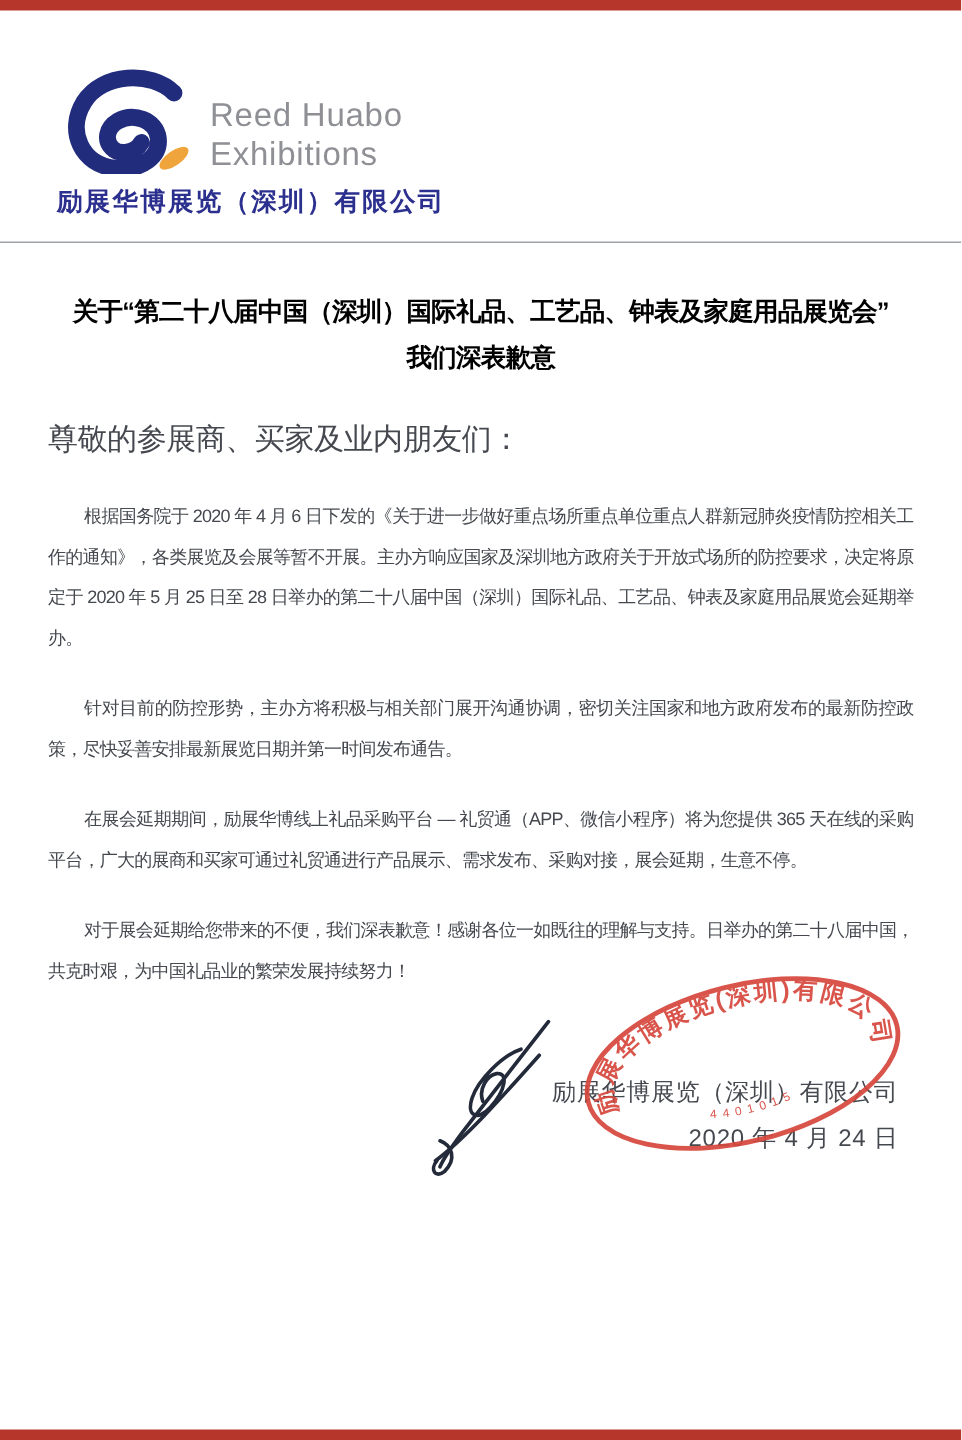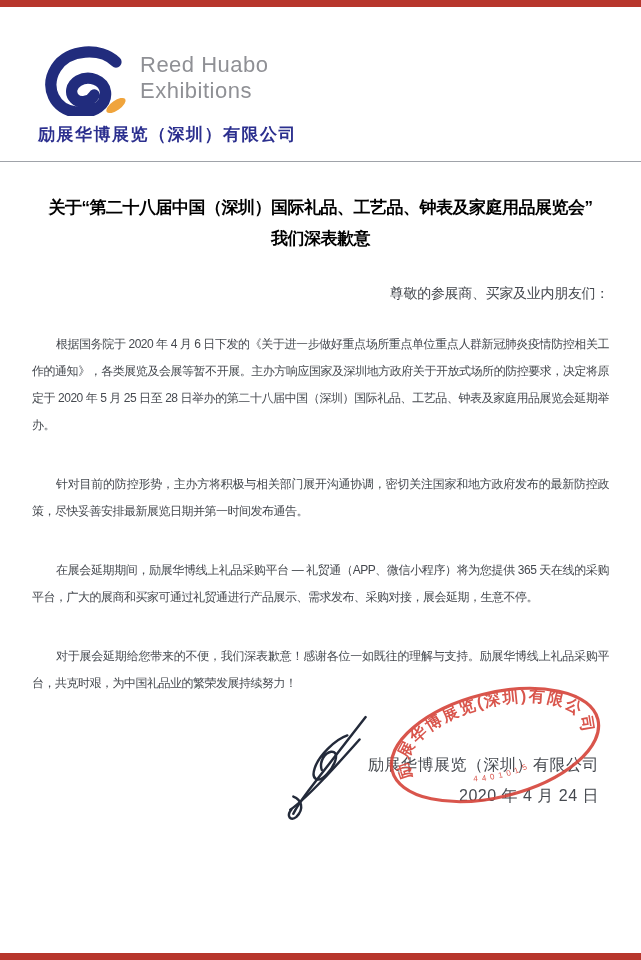--- a/index.html
+++ b/index.html
@@ -6,33 +6,33 @@
   .page{
     position:relative;width:641px;height:960px;background:#ffffff;overflow:hidden;
     font-family:"Liberation Sans","DejaVu Sans",sans-serif;color:#45494f;
   }
   .red-bar{position:absolute;left:0;width:641px;height:7px;background:#b7362c;}
   .red-bar.top{top:0;}
   .red-bar.bottom{bottom:0;}
 
   
   .letterhead{padding:44px 0 0 38px;}
-  .logo-row{display:flex;align-items:flex-start;}
+  .logo-row{display:flex;align-items:flex-end;}
   .logo-mark{width:96px;height:72px;flex:0 0 auto;}
   .logo-text{margin-left:6px;margin-top:8px;color:#8f9095;font-size:22px;line-height:26px;letter-spacing:.5px;}
   .company-cn{margin-top:7px;color:#2b2f8e;font-size:17px;font-weight:bold;letter-spacing:1.5px;}
   .rule{margin-top:15px;width:641px;height:1px;background:#8f939a;opacity:.85;}
 
   
   .content{padding:0 32px;}
   .title{margin:30px 0 0 0;text-align:center;color:#000000;font-size:17px;font-weight:bold;line-height:31px;letter-spacing:-.5px;}
   .title span{display:block;white-space:nowrap;}
-  .salutation{margin:26px 0 0 0;font-size:14px;line-height:27px;letter-spacing:-.3px;text-align:right;}
+  .salutation{margin:26px 0 0 0;font-size:20px;line-height:27px;letter-spacing:-.3px;}
   .content p.body-p{margin:24px 0 0 0;font-size:12px;line-height:27px;text-indent:2em;text-align:justify;letter-spacing:-.5px;}
-  .content p.body-p + p.body-p{margin-top:32px;}
+  .content p.body-p + p.body-p{margin-top:20px;}
   .link{color:#4aa0d6;text-decoration:underline;letter-spacing:0;}
 
   
   .footer{position:relative;margin-top:10px;height:150px;}
   .sig-text{position:absolute;right:10px;top:42px;text-align:right;font-size:16px;line-height:31px;color:#45494f;z-index:1;letter-spacing:.5px;}
   .signature{position:absolute;left:248px;top:4px;width:100px;height:112px;z-index:2;}
   .stamp{position:absolute;right:-4px;top:-26px;width:236px;height:124px;z-index:3;opacity:.92;}
 </style>
 </head>
 <body>
@@ -60,21 +60,21 @@
     <h1 class="title">
       <span>关于“第二十八届中国（深圳）国际礼品、工艺品、钟表及家庭用品展览会”</span>
       <span>我们深表歉意</span>
     </h1>
 
     <p class="salutation">尊敬的参展商、买家及业内朋友们：</p>
 
     <p class="body-p">根据国务院于 2020 年 4 月 6 日下发的《关于进一步做好重点场所重点单位重点人群新冠肺炎疫情防控相关工作的通知》，各类展览及会展等暂不开展。主办方响应国家及深圳地方政府关于开放式场所的防控要求，决定将原定于 2020 年 5 月 25 日至 28 日举办的第二十八届中国（深圳）国际礼品、工艺品、钟表及家庭用品展览会延期举办。</p>
     <p class="body-p">针对目前的防控形势，主办方将积极与相关部门展开沟通协调，密切关注国家和地方政府发布的最新防控政策，尽快妥善安排最新展览日期并第一时间发布通告。</p>
     <p class="body-p">在展会延期期间，励展华博线上礼品采购平台 — 礼贸通（APP、微信小程序）将为您提供 365 天在线的采购平台，广大的展商和买家可通过礼贸通进行产品展示、需求发布、采购对接，展会延期，生意不停。</p>
-    <p class="body-p">对于展会延期给您带来的不便，我们深表歉意！感谢各位一如既往的理解与支持。励展华博线上礼品采购平台，共克时艰，为中国礼品业的繁荣发展持续努力！</p>
+    <p class="body-p">对于展会延期给您带来的不便，我们深表歉意！感谢各位一如既往的理解与支持。日举办的第二十八届中国，共克时艰，为中国礼品业的繁荣发展持续努力！</p>
 
     <div class="footer">
       <svg class="signature" viewBox="0 0 90 110" aria-hidden="true">
         <g fill="none" stroke="#232a3a" stroke-width="2.4" stroke-linecap="round">
           <path d="M 80 6 C 66 24 44 52 24 78 C 18 86 12 94 9 101"></path>
           <path d="M 62 24 C 50 28 34 44 30 56 C 26 68 34 71 42 62 C 52 51 54 39 46 40 C 40 41 34 50 37 58"></path>
           <path d="M 6 97 C 24 84 50 55 74 28"></path>
           <path d="M 9 84 C 17 87 20 96 12 104 C 6 109 2 103 7 97"></path>
         </g>
       </svg>

